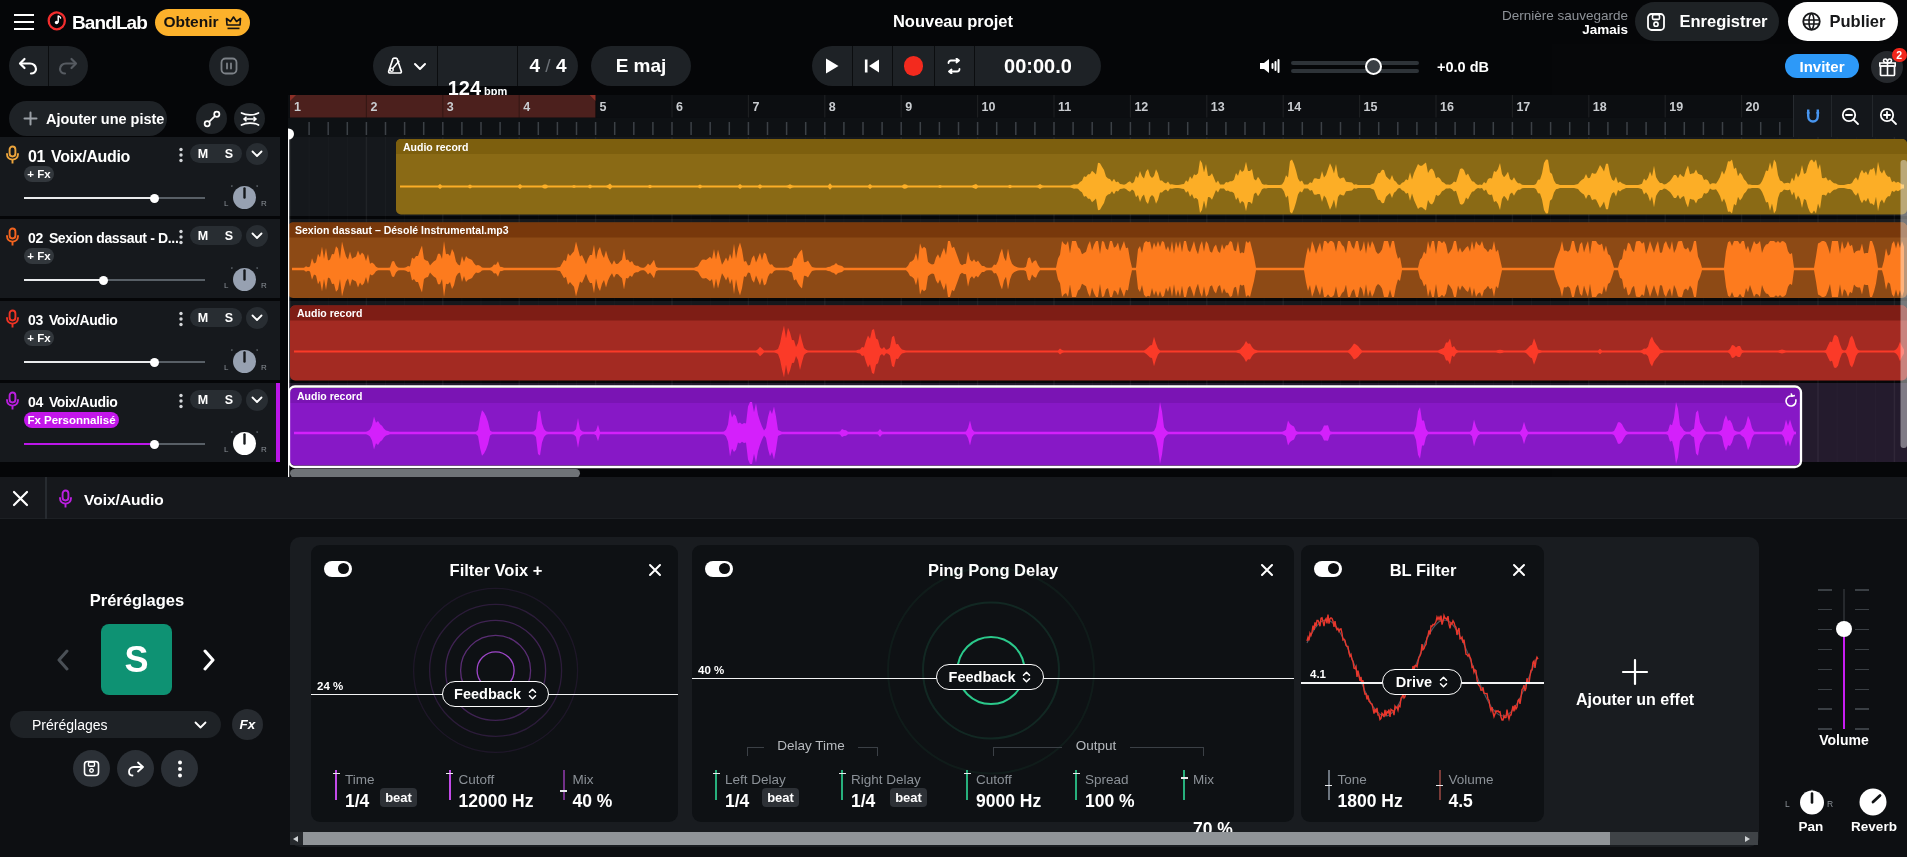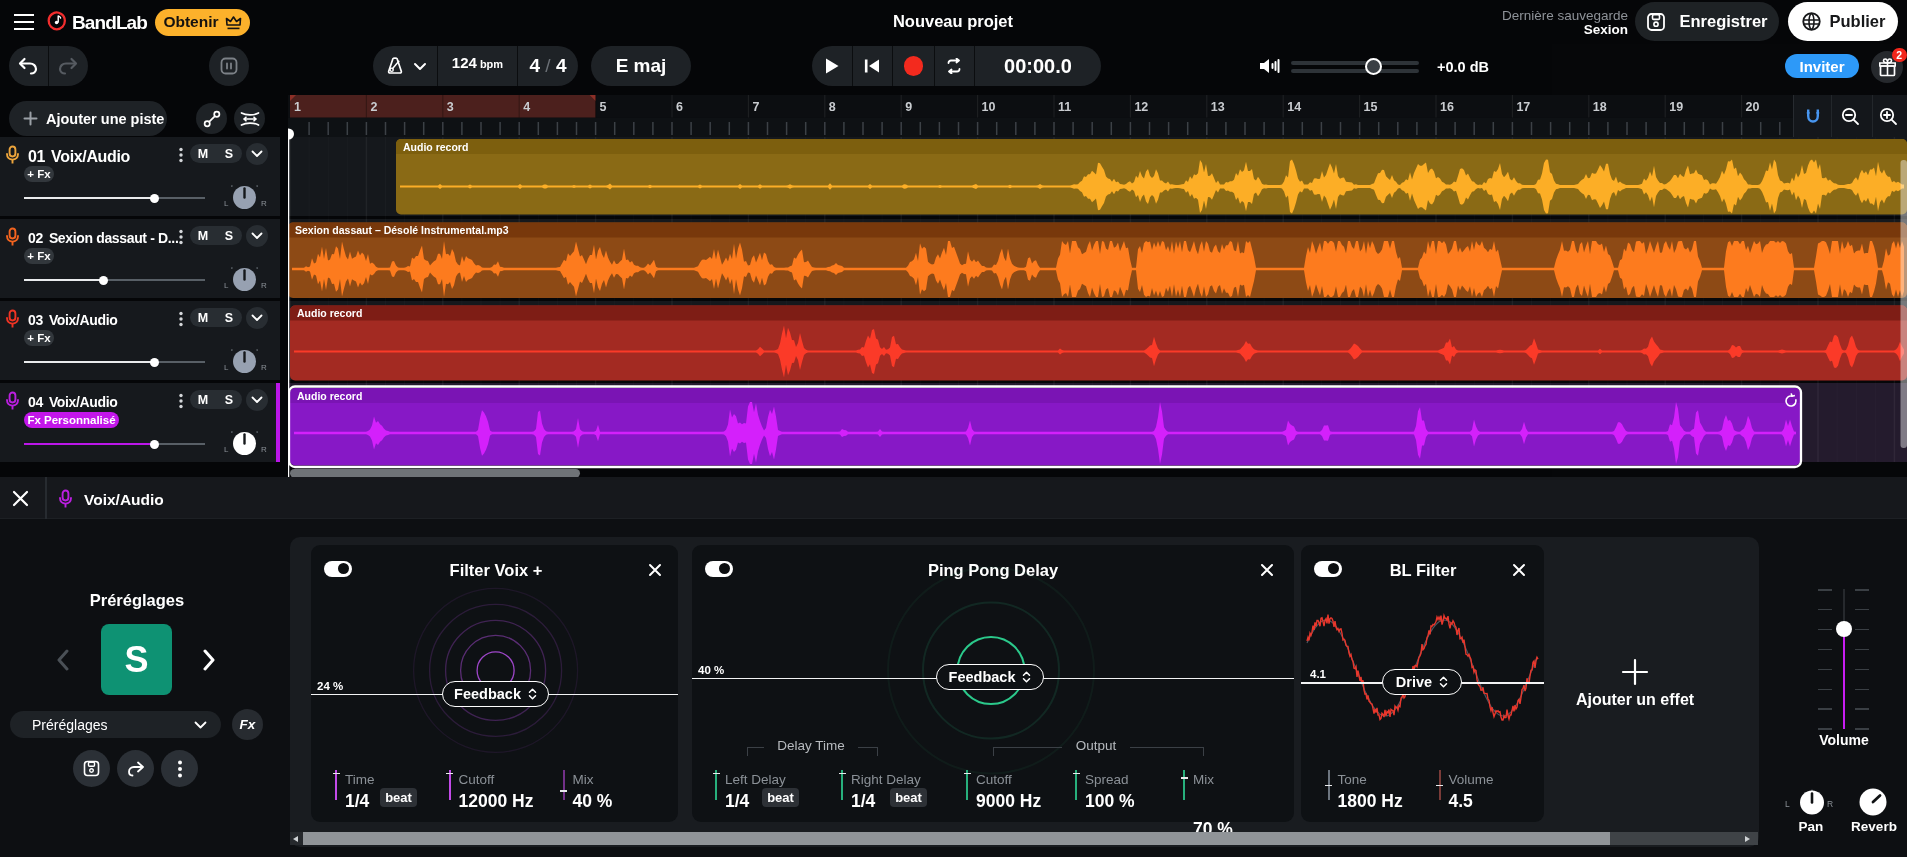--- a/index.html
+++ b/index.html
@@ -21,21 +21,21 @@
       <div class="abs b w" style="left:72px;top:12px;font-size:19px;letter-spacing:-0.9px;">BandLab</div>
       <div class="abs pill" style="left:155px;top:8.5px;width:95px;height:27px;background:#fcb12b;gap:6px;">
         <span class="b" style="font-size:15.5px;color:#141210;">Obtenir</span>
         <svg width="17" height="15" viewBox="0 0 17 15" style="">
           <path d="M2 10 L1.5 3.5 L5.5 6.5 L8.5 2 L11.5 6.5 L15.5 3.5 L15 10 Z" fill="none" stroke="#151312" stroke-width="1.6" stroke-linejoin="round"></path>
           <path d="M2.5 13.4 L14.5 13.4" stroke="#151312" stroke-width="1.6"></path>
         </svg>
       </div>
       <div class="abs b w" style="left:853px;top:12px;width:200px;text-align:center;font-size:16.5px;">Nouveau projet</div>
       <div class="abs" style="left:1428px;top:8px;width:200px;text-align:right;font-size:13.5px;color:#8e9298;">Dernière sauvegarde</div>
-      <div class="abs b w" style="left:1428px;top:22px;width:200px;text-align:right;font-size:13.5px;">Sexion</div>
+      <div class="abs b w" style="left:1428px;top:22px;width:200px;text-align:right;font-size:13.5px;">Jamais</div>
       <div class="abs pill" style="left:1635px;top:2px;width:144px;height:39px;background:#1e2225;gap:13px;">
         <svg width="20" height="20" viewBox="0 0 20 20" style="">
           <rect x="2" y="2" width="16" height="16" rx="3.5" fill="none" stroke="#fff" stroke-width="1.8"></rect>
           <rect x="6.5" y="2.8" width="7" height="4.6" rx="1.2" fill="none" stroke="#fff" stroke-width="1.6"></rect>
           <circle cx="10" cy="12.2" r="2.1" fill="none" stroke="#fff" stroke-width="1.6"></circle>
         </svg>
         <span class="b w" style="font-size:16.5px;">Enregistrer</span>
       </div>
       <div class="abs pill" style="left:1788px;top:2px;width:110px;height:39px;background:#fff;gap:8px;">
         <svg width="21" height="21" viewBox="0 0 21 21" style="">
@@ -70,21 +70,21 @@
         <svg width="22" height="20" viewBox="0 0 22 20" style="">
           <path d="M9 2.6 C9.4 1.9 12.6 1.9 13 2.6 L17.3 15.2 C17.6 16.2 17 17 16 17 L6 17 C5 17 4.4 16.2 4.7 15.2 Z" fill="none" stroke="#fff" stroke-width="1.7" stroke-linejoin="round"></path>
           <path d="M15.2 4.8 L8 13.2" stroke="#fff" stroke-width="1.5"></path>
           <circle cx="7.7" cy="13.7" r="1.6" fill="none" stroke="#fff" stroke-width="1.3"></circle>
         </svg>
         <svg width="14" height="9" viewBox="0 0 14 9" style="">
           <path d="M2 2 L7 7 L12 2" fill="none" stroke="#fff" stroke-width="2" stroke-linecap="round" stroke-linejoin="round"></path>
         </svg>
       </div>
 <div style="width:80px;display:flex;align-items:baseline;justify-content:center;border-right:1.5px solid #0b0d0f;padding-top:8px;">
-        <span class="b w" style="font-size:15px;">124</span>
+        <span class="b w" style="font-size:20px;margin-top:23px;">124</span>
         <span class="b" style="font-size:11px;color:#fff;margin-left:3px;">bpm</span>
       </div>
 <div style="width:60px;display:flex;align-items:center;justify-content:center;">
         <span class="b w" style="font-size:19px;">4<span style="color:#6b7076;font-weight:normal;"> / </span>4</span>
       </div>
 </div>
     <div class="abs pill b w" style="left:591px;top:46px;width:100px;height:40px;background:#1e2226;font-size:19px;">E maj</div>
     <div class="abs" style="left:812px;top:46px;height:40px;display:flex;background:#1e2226;border-radius:20px;overflow:hidden;">
 <div style="width:40.5px;display:flex;align-items:center;justify-content:center;border-right:1.5px solid #0b0d0f;">
         <svg width="16" height="18" viewBox="0 0 16 18" style="">

